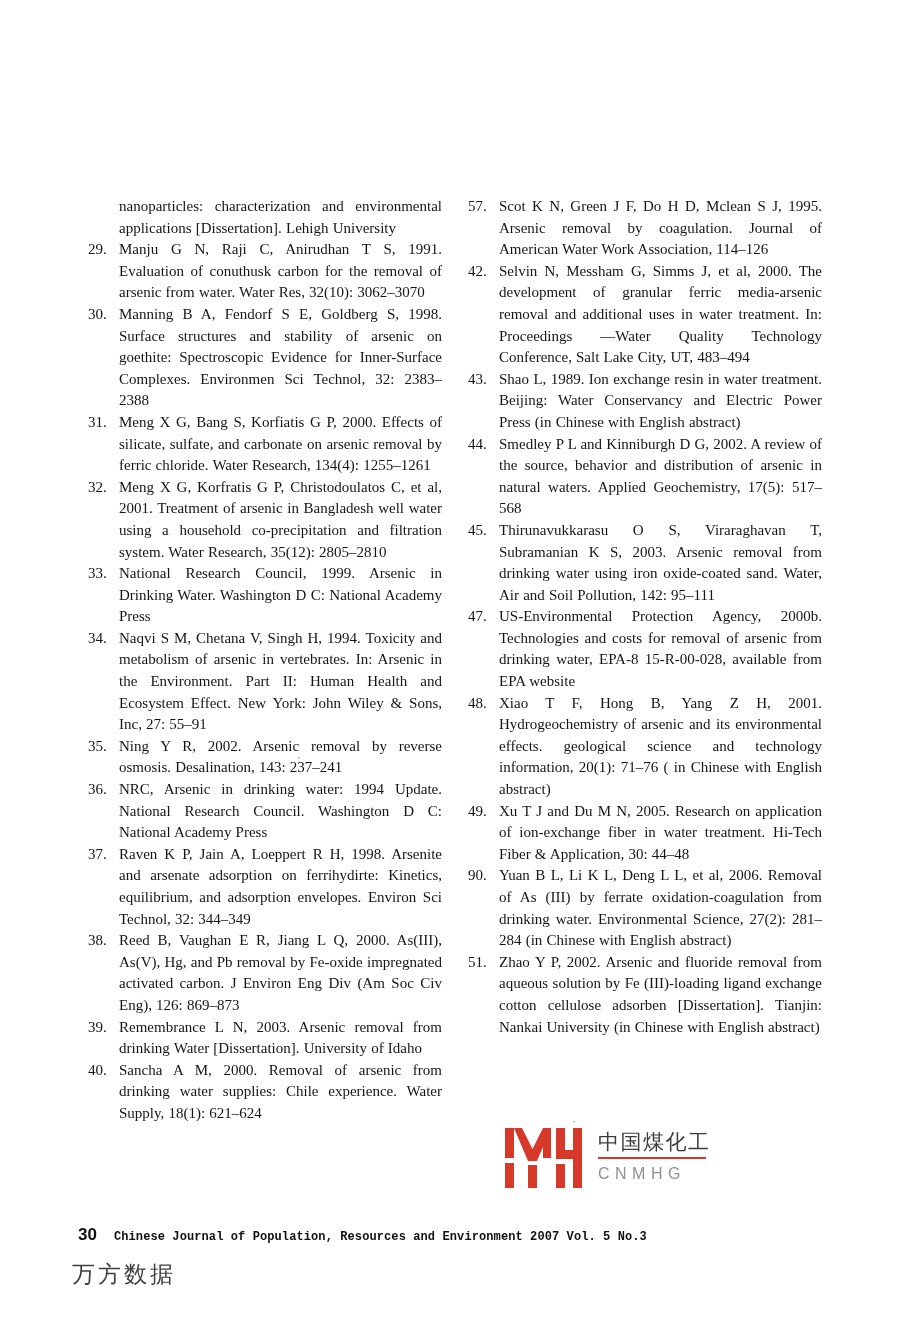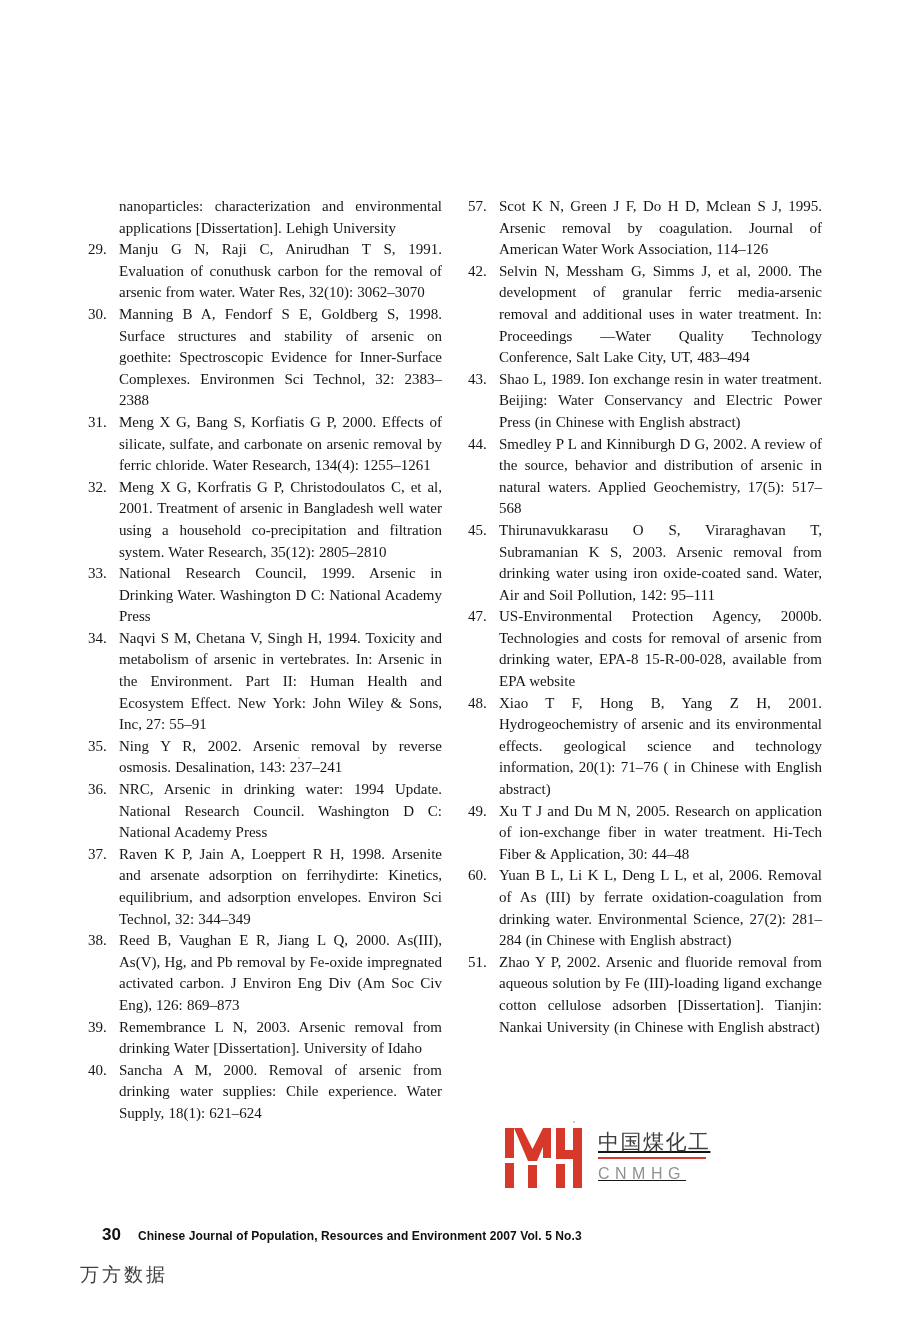--- a/index.html
+++ b/index.html
@@ -16,38 +16,38 @@
   .refs-col.right{left:468px;}
   .ref-row{display:flex;align-items:flex-start;}
   .ref-num{flex:0 0 31px;width:31px;}
   .ref-text{flex:1;text-align:justify;hyphens:none;word-spacing:0.4px;}
   .footer{
     position:absolute;left:78px;top:1224px;
     display:flex;align-items:baseline;
   }
   .footer .pageno{
     font-family:"Liberation Sans",sans-serif;
-    font-weight:700;font-size:17px;color:#101010;margin-left:24px;
+    font-weight:700;font-size:17px;color:#101010;
   }
   .footer .journal{
     margin-left:17px;
+    font-family:Liberation Mono, monospace;
+    font-weight:600;font-size:12px;letter-spacing:0.1px;color:#101010;
+  }
+  .wanfang{
+    position:absolute;left:72px;top:1264px;
     font-family:Liberation Sans, sans-serif;
-    font-weight:600;font-size:12px;letter-spacing:0.1px;color:#101010;
-  }
-  .wanfang{
-    position:absolute;left:80px;top:1264px;
-    font-family:Liberation Sans, sans-serif;
-    font-size:19px;letter-spacing:3px;color:#3f3f3f;
+    font-size:23px;letter-spacing:3px;color:#3f3f3f;
   }
   .logo{
     position:absolute;left:505px;top:1128px;
     display:flex;align-items:flex-start;
   }
   .logo-mark{display:block;}
-  .logo-textcol{margin-left:14px;padding-top:2px;text-decoration:underline;}
+  .logo-textcol{margin-left:14px;padding-top:2px;}
   .logo-cn{
     font-family:"DejaVu Sans",sans-serif;
     font-size:21px;line-height:24px;letter-spacing:1.5px;color:#3d3d3d;white-space:nowrap;
   }
   .logo-underline{width:108px;height:2px;background:#d6382a;margin:3px 0 4px 0;}
   .logo-en{
     font-family:"Liberation Sans",sans-serif;
     font-size:16px;letter-spacing:5.5px;color:#909090;white-space:nowrap;
   }
   .speck{position:absolute;background:#8a8a8a;border-radius:50%;opacity:0.6;}
@@ -160,21 +160,21 @@
     <div class="ref-num">48.</div>
     <div class="ref-text">Xiao T F, Hong B, Yang Z H, 2001. Hydrogeochemistry of arsenic and its environmental effects. geological science and technology information, 20(1): 71–76 ( in Chinese with English abstract)</div>
   </div>
 
   <div class="ref-row">
     <div class="ref-num">49.</div>
     <div class="ref-text">Xu T J and Du M N, 2005. Research on application of ion-exchange fiber in water treatment. Hi-Tech Fiber &amp; Application, 30: 44–48</div>
   </div>
 
   <div class="ref-row">
-    <div class="ref-num">60.</div>
+    <div class="ref-num">90.</div>
     <div class="ref-text">Yuan B L, Li K L, Deng L L, et al, 2006. Removal of As (III) by ferrate oxidation-coagulation from drinking water. Environmental Science, 27(2): 281–284 (in Chinese with English abstract)</div>
   </div>
 
   <div class="ref-row">
     <div class="ref-num">51.</div>
     <div class="ref-text">Zhao Y P, 2002. Arsenic and fluoride removal from aqueous solution by Fe (III)-loading ligand exchange cotton cellulose adsorben [Dissertation]. Tianjin: Nankai University (in Chinese with English abstract)</div>
   </div>
 </div>
 
   <div class="logo">

